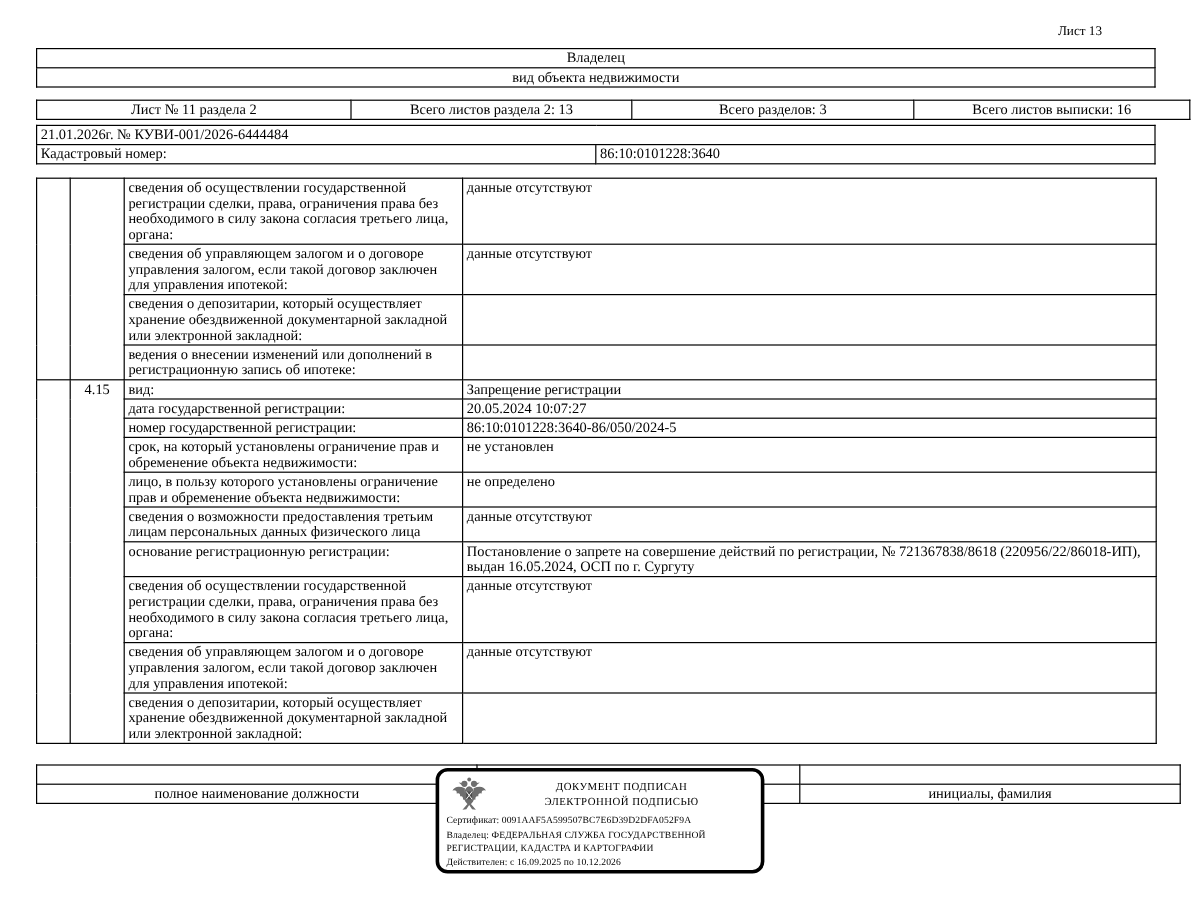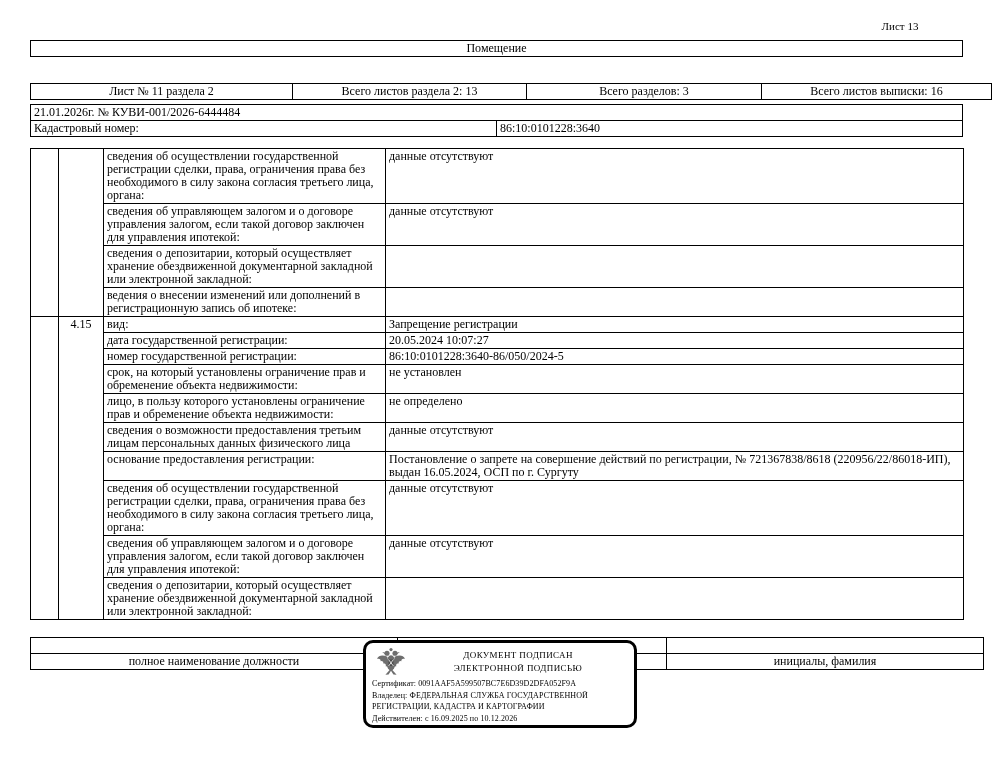--- a/index.html
+++ b/index.html
@@ -30,21 +30,24 @@
 </head>
 <body>
 
 <div id="page">
 
   <div id="sheet-corner">Лист 13</div>
 
   <table class="abs t-head" style="left:30px;top:40px;width:933px;">
     <tbody>
         <tr>
-          <td style="height:13px;">Помещение</td>
+          <td style="height:13px;">Владелец</td>
+        </tr>
+    <tr>
+          <td style="height:13px;">вид объекта недвижимости</td>
         </tr>
   </tbody>
     </table>
 
   <table class="abs t-head" style="left:30px;top:83px;width:933px;">
     <tbody>
         <tr>
       <td style="width:255px;height:13px;">Лист № 11 раздела 2</td>
       <td style="width:227px;">Всего листов раздела 2: 13</td>
       <td style="width:228px;">Всего разделов: 3</td>
@@ -111,21 +114,21 @@
     </tr>
     <tr>
       <td>лицо, в пользу которого установлены ограничение прав и обременение объекта недвижимости:</td>
       <td>не определено</td>
     </tr>
     <tr>
       <td>сведения о возможности предоставления третьим лицам персональных данных физического лица</td>
       <td>данные отсутствуют</td>
     </tr>
     <tr>
-      <td>основание предоставления регистрации:</td>
+      <td>основание регистрационную регистрации:</td>
       <td>Постановление о запрете на совершение действий по регистрации, № 721367838/8618 (220956/22/86018-ИП), выдан 16.05.2024, ОСП по г. Сургуту</td>
     </tr>
     <tr>
       <td>сведения об осуществлении государственной регистрации сделки, права, ограничения права без необходимого в силу закона согласия третьего лица, органа:</td>
       <td>данные отсутствуют</td>
     </tr>
     <tr>
       <td>сведения об управляющем залогом и о договоре управления залогом, если такой договор заключен для управления ипотекой:</td>
       <td>данные отсутствуют</td>
     </tr>

